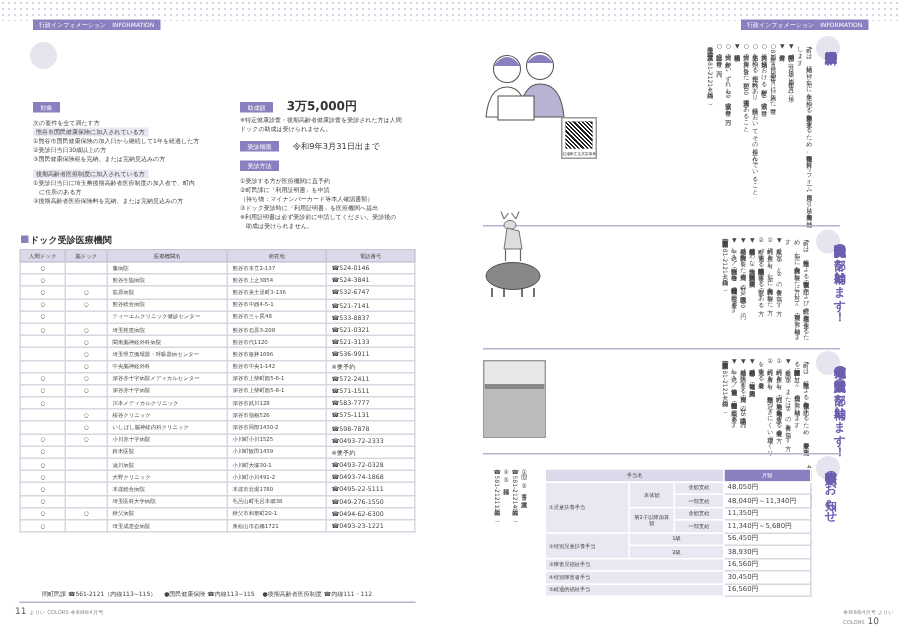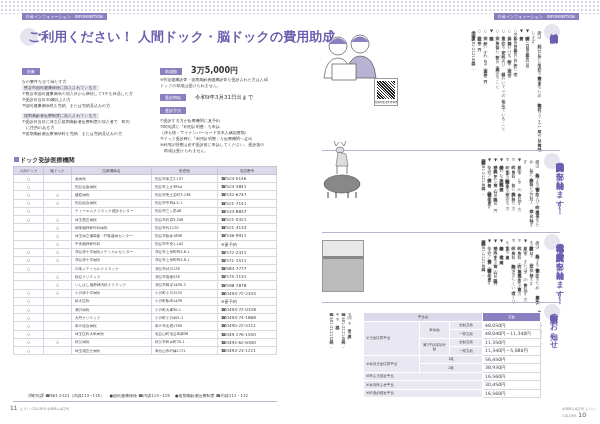--- a/index.html
+++ b/index.html
@@ -38,21 +38,20 @@
 .illus{position:absolute}
 </style>
 </head>
 <body>
 
 <div class="dots"></div>
 
 <div class="page left">
   <div class="hdrtag" style="left:22px">行政インフォメーション　INFORMATION</div>
   <div class="title-blob"></div>
-  <div class="title">ご利用ください！ 人間ドック・脳ドックの費用助成</div>
 
   <div class="abs" style="left:22px;top:58px;width:140px">
     <span class="lbl">対象</span>
     <div class="sm" style="margin-top:2px">次の要件を全て満たす方</div>
     <div class="sm"><span class="subbox">熊谷市国民健康保険に加入されている方</span></div>
     <div class="sm">①熊谷市国民健康保険の加入日から継続して1年を経過した方</div>
     <div class="sm">②受診日当日30歳以上の方</div>
     <div class="sm">③国民健康保険税を完納、または完納見込みの方</div>
     <div class="sm" style="margin-top:4px"><span class="subbox">後期高齢者医療制度に加入されている方</span></div>
     <div class="sm">①受診日当日に埼玉県後期高齢者医療制度の加入者で、町内</div>

